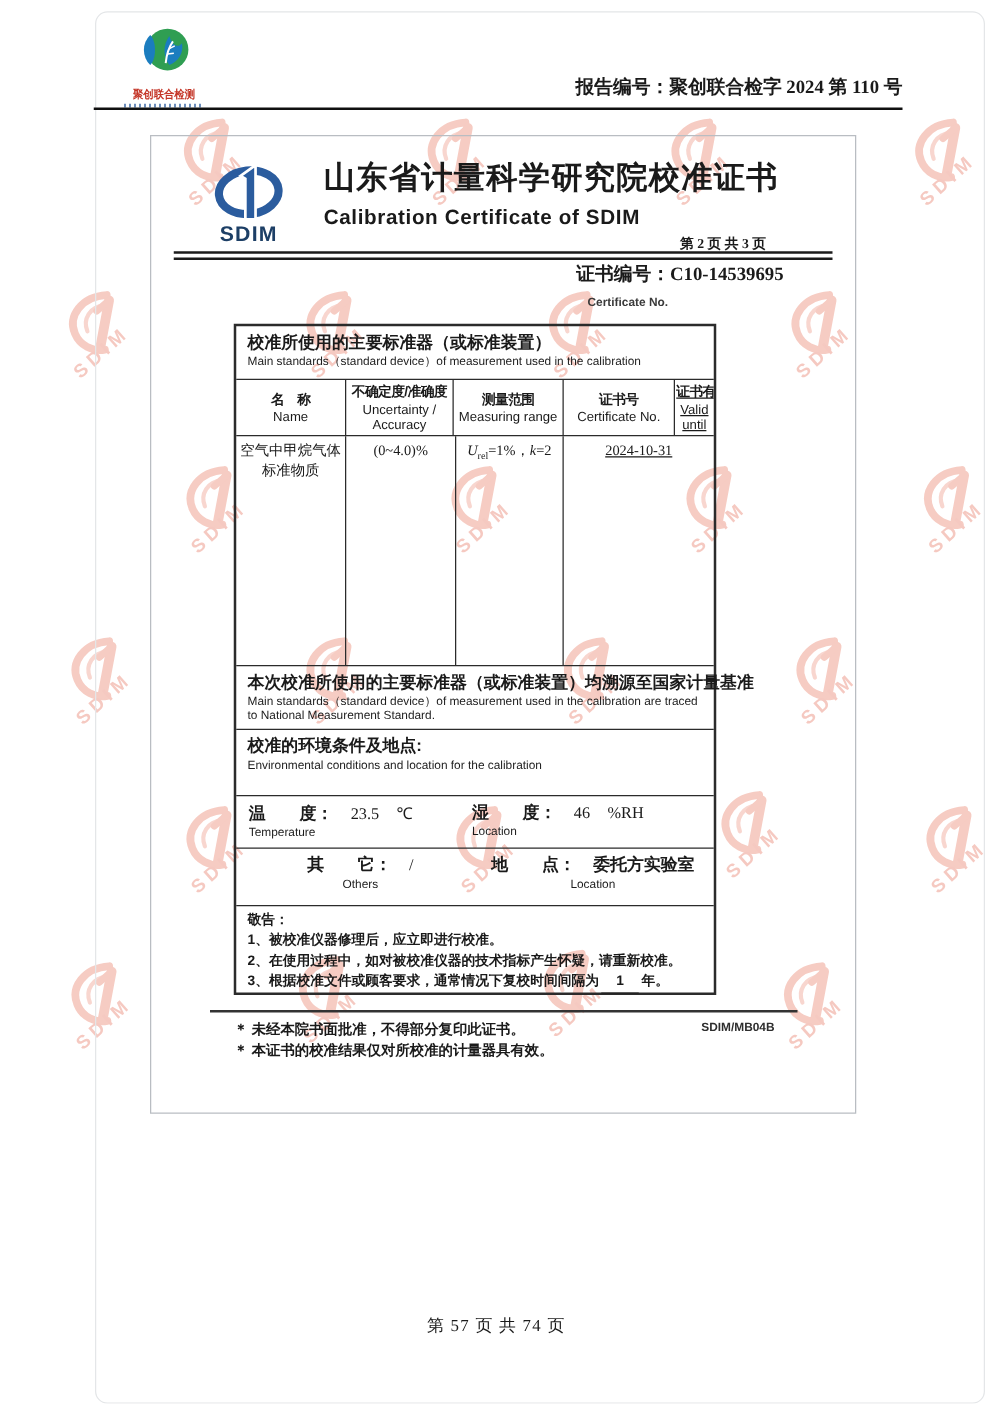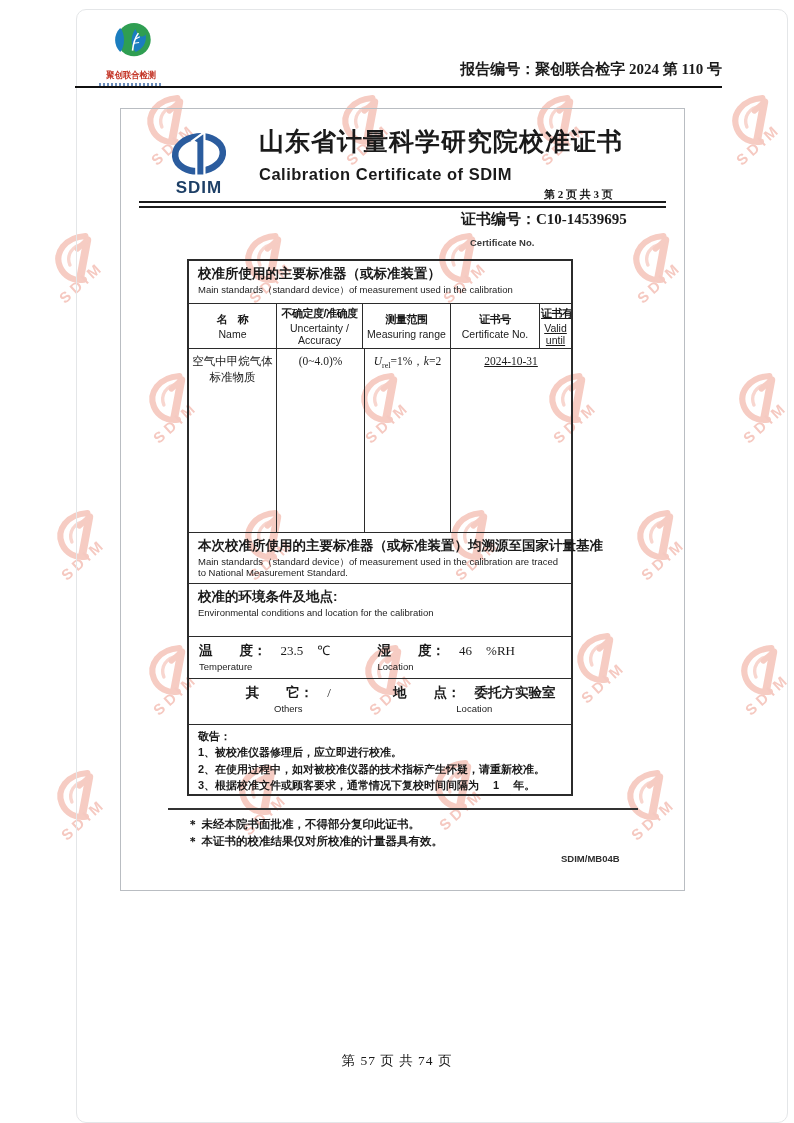--- a/index.html
+++ b/index.html
@@ -59,21 +59,21 @@
   .cond-row{display:flex;padding:4px 0 0 10px;}
   .cond-l{flex:0 0 48%;} .cond-r{flex:1;}
   .cond-line .val{font-size:13px;margin-left:14px;}
   .cond-line .cn-v{font-weight:700;font-size:13.5px;margin-left:14px;white-space:nowrap;}
   .notice{padding:3px 9px 0 9px;font-weight:600;font-size:11px;line-height:1.5;}
   .interval{display:inline-block;min-width:30px;text-align:center;border-bottom:1.5px solid #222;margin:0 2px;}
 
   
   .rule2{position:absolute;left:47px;top:699px;width:470px;border-top:2px solid #333;}
   .footnotes{position:absolute;left:66px;top:707px;font:600 11.5px "Liberation Serif",serif;line-height:1.5;}
-  .form-code{position:absolute;left:440px;top:744px;font:700 9.5px "Liberation Sans",sans-serif;color:#2e2e2e;}
+  .form-code{position:absolute;left:440px;top:708px;font:700 9.5px "Liberation Sans",sans-serif;color:#2e2e2e;}
 
   .page-footer{position:absolute;left:0;right:0;top:1052px;text-align:center;
         font:400 13.5px "Liberation Serif",serif;letter-spacing:1px;}
 </style>
 </head>
 <body>
 
 <div class="page">
 
   <div class="wm-layer">

